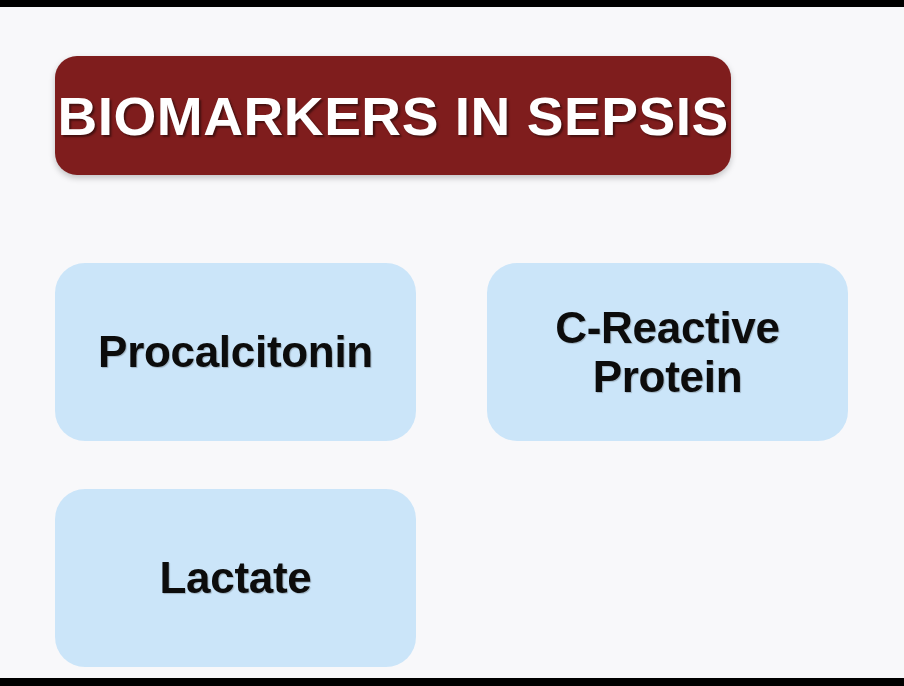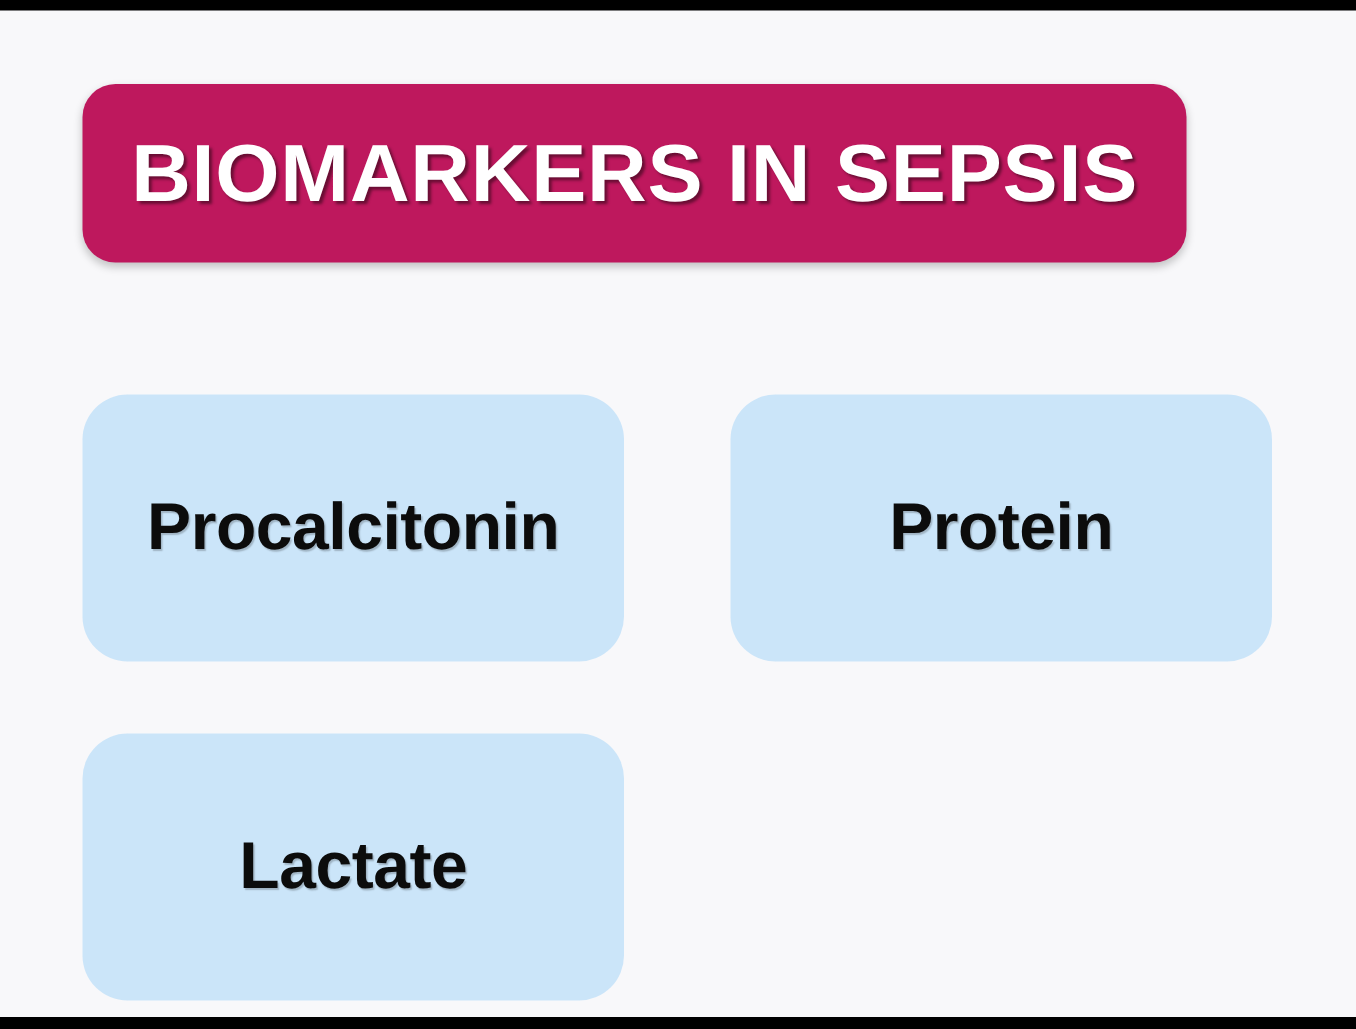--- a/index.html
+++ b/index.html
@@ -27,23 +27,23 @@
     height: 671px;
     background: #f8f8fa;
     overflow: hidden;
   }
 
   
   .title-banner {
     position: absolute;
     left: 55px;
     top: 49px;
-    width: 736px;
+    width: 676px;
     height: 119px;
-    background: #be185d;
+    background: #7f1d1d;
     border-radius: 22px;
     box-shadow: 0 3px 6px rgba(0,0,0,0.22);
     display: flex;
     align-items: center;
     justify-content: center;
   }
   .title-text {
     color: #ffffff;
     font-family: "Liberation Sans", sans-serif;
     font-weight: bold;
@@ -109,20 +109,21 @@
     </div>
 
     <div class="card-grid">
 
       <div class="card">
         <span class="card-label">Procalcitonin</span>
       </div>
 
       <div class="card">
         <span class="card-label two-line">
+          <span class="line">C-Reactive</span>
           <span class="line">Protein</span>
         </span>
       </div>
 
       <div class="card">
         <span class="card-label">Lactate</span>
       </div>
 
 
     </div>

